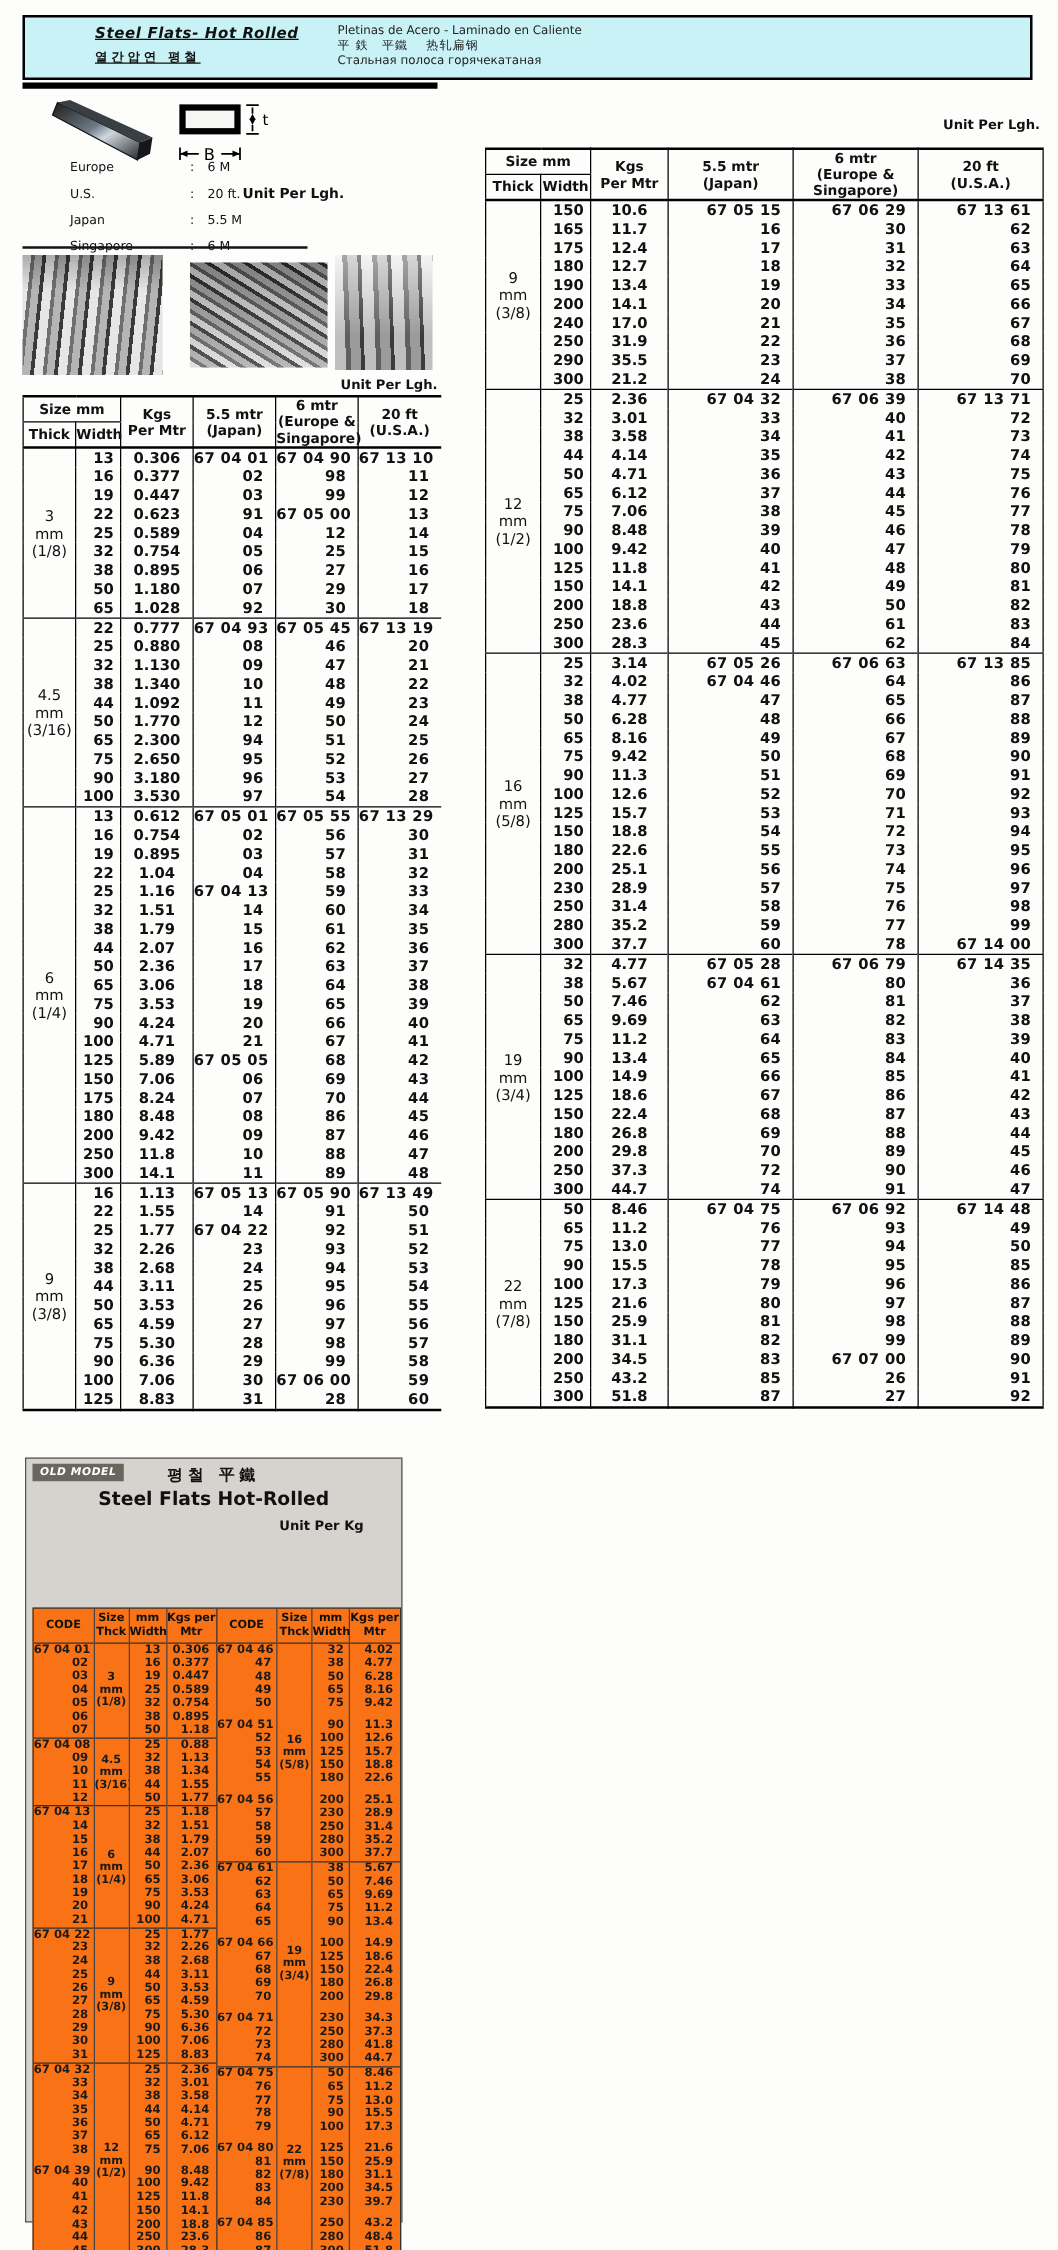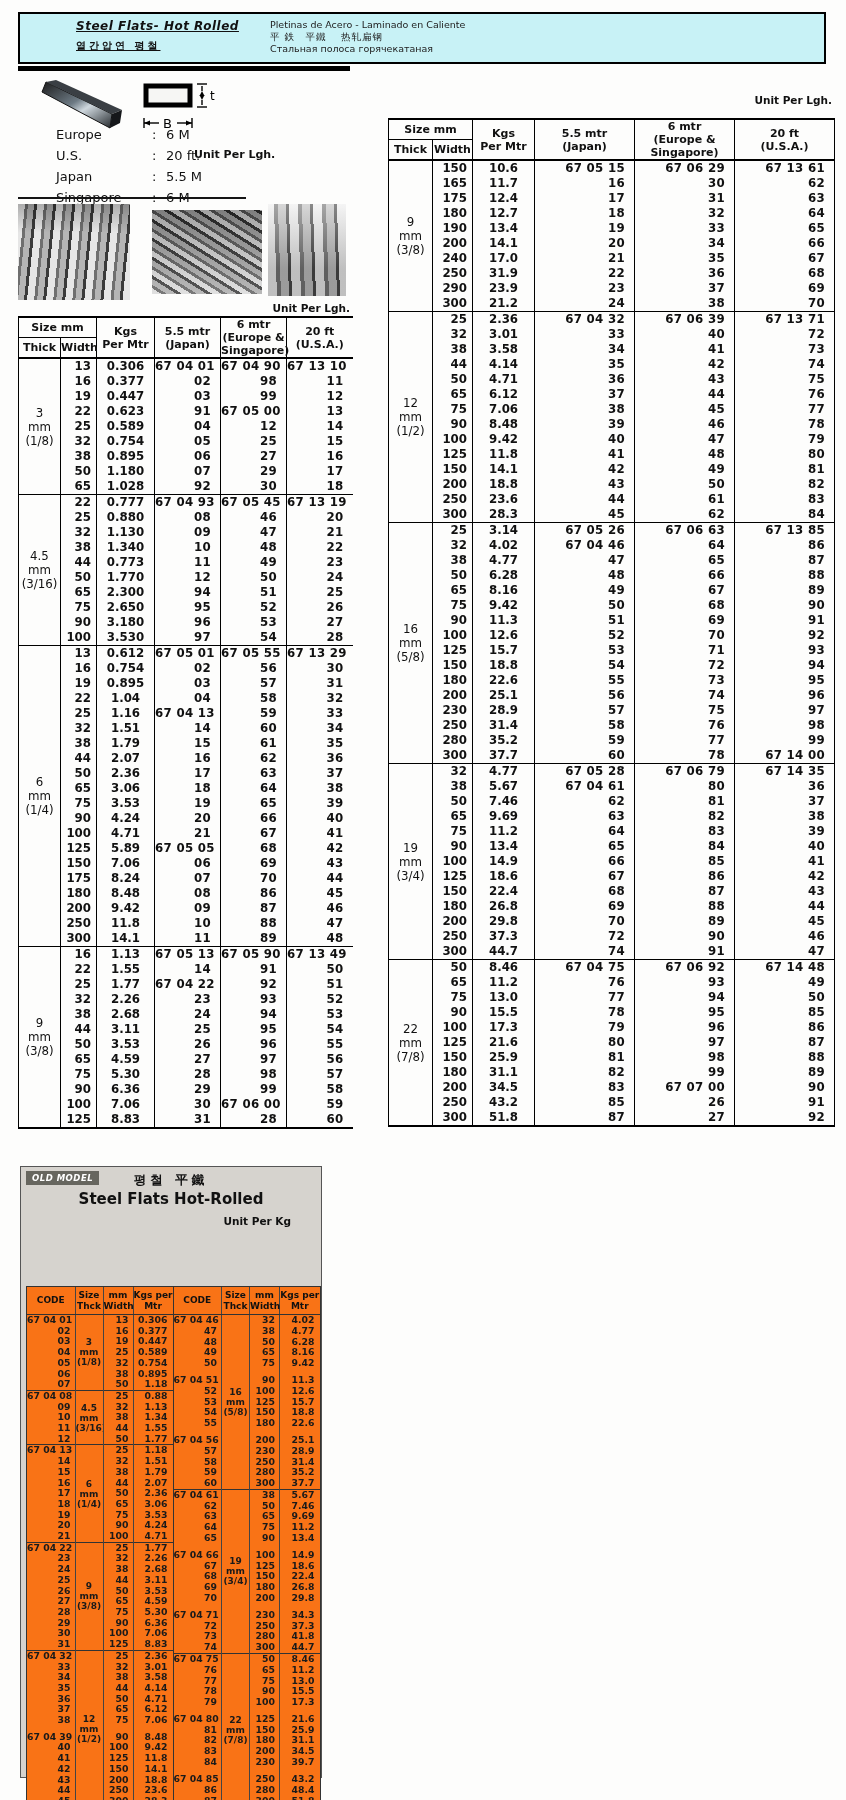--- a/index.html
+++ b/index.html
@@ -9,21 +9,21 @@
   
   #header-box{left:18px;top:12px;width:808px;height:52px;background:#c8f2f6;border:2.5px solid #000;box-sizing:border-box;}
   #header-title-en{position:absolute;left:56px;top:5px;font-size:12px;font-weight:700;font-style:italic;letter-spacing:.5px;text-decoration:underline;}
   #header-title-kr{position:absolute;left:56px;top:25px;font-size:10px;font-weight:700;letter-spacing:3px;text-decoration:underline;}
   .hsub{position:absolute;left:250px;font-size:9.5px;line-height:12px;color:#222;}
   #hsub1{top:5px;} #hsub2{top:17px;letter-spacing:1px;} #hsub3{top:29px;}
   #header-strip{left:18px;top:66px;width:332px;height:5px;background:#000;}
 
   
   #bar-svg{left:34px;top:76px;}
-  #lengths{left:56px;top:124px;font-size:13px;line-height:21px;}
+  #lengths{left:56px;top:124px;font-size:10px;line-height:21px;}
   #lengths .lrow{display:grid;grid-template-columns:96px 14px auto;}
   .unit-note{font-size:10.5px;font-weight:700;white-space:nowrap;}
   #unit-note-mid{left:194px;top:148px;font-size:11px;}
   #lengths-rule{left:18px;top:197px;width:228px;height:2px;background:#151515;}
 
   .photo{background-color:#9a9a9a;}
   #photo1{left:18px;top:204px;width:112px;height:96px;
     background:linear-gradient(180deg,rgba(0,0,0,.25),rgba(0,0,0,0) 30%),
     repeating-linear-gradient(96deg,#e6e6e6 0 7px,#6f6f6f 7px 10px,#b5b5b5 10px 16px,#3a3a3a 16px 19px);}
   #photo2{left:152px;top:210px;width:110px;height:84px;
@@ -258,21 +258,21 @@
       </tr>
       <tr class="">
         <td class="w bl">38</td>
         <td class="kg bl">1.340</td>
         <td class="code bl">10</td>
         <td class="code bl">48</td>
         <td class="code bl">22</td>
       </tr>
       <tr class="">
         <td class="w bl">44</td>
-        <td class="kg bl">0.773</td>
+        <td class="kg bl">1.092</td>
         <td class="code bl">11</td>
         <td class="code bl">49</td>
         <td class="code bl">23</td>
       </tr>
       <tr class="">
         <td class="w bl">50</td>
         <td class="kg bl">1.770</td>
         <td class="code bl">12</td>
         <td class="code bl">50</td>
         <td class="code bl">24</td>
@@ -608,21 +608,21 @@
       </tr>
       <tr class="">
         <td class="w bl">250</td>
         <td class="kg bl">31.9</td>
         <td class="code bl">22</td>
         <td class="code bl">36</td>
         <td class="code bl">68</td>
       </tr>
       <tr class="">
         <td class="w bl">290</td>
-        <td class="kg bl">23.9</td>
+        <td class="kg bl">35.5</td>
         <td class="code bl">23</td>
         <td class="code bl">37</td>
         <td class="code bl">69</td>
       </tr>
       <tr class="">
         <td class="w bl">300</td>
         <td class="kg bl">21.2</td>
         <td class="code bl">24</td>
         <td class="code bl">38</td>
         <td class="code bl">70</td>

